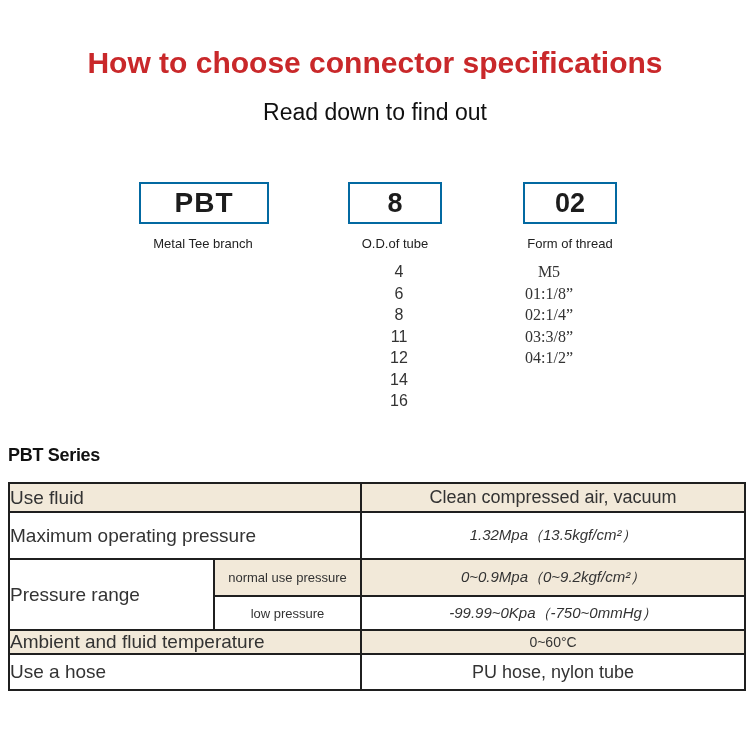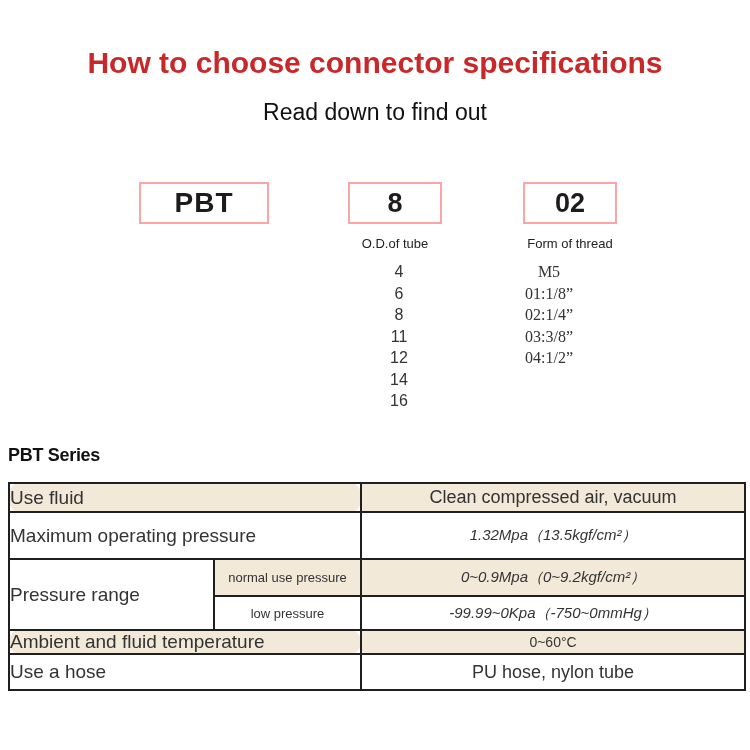--- a/index.html
+++ b/index.html
@@ -34,21 +34,21 @@
     left: 0;
     width: 750px;
     text-align: center;
     font-size: 23px;
     color: #101010;
   }
   .codebox {
     position: absolute;
     top: 182px;
     height: 42px;
-    border: 2px solid #fca5a5;
+    border: 2px solid #0369a1;
     background: #ffffff;
     box-sizing: border-box;
     display: flex;
     align-items: center;
     justify-content: center;
     font-weight: bold;
     color: #1c1c1c;
   }
   .codebox.pbt { left: 139px; width: 130px; font-size: 28px; letter-spacing: 1px; }
   .codebox.tube { left: 348px; width: 94px; font-size: 27px; }
@@ -95,21 +95,20 @@
   table.spec td {
     border: 2px solid #1f1f1f;
     color: #333333;
     box-sizing: border-box;
     padding: 0;
   }
   td.lab {
     text-align: left;
     padding-left: 18px;
     font-size: 19px;
-    border-radius: 11px;
   }
   td.sublab {
     text-align: center;
     font-size: 13px;
     color: #3a3a3a;
   }
   td.val { text-align: center; }
   .val-big { font-size: 18px; }
   .val-med { font-size: 15px; font-style: italic; }
   .val-small { font-size: 14px; }
@@ -130,20 +129,21 @@
   <div class="codebox pbt">
     <span>PBT</span>
   </div>
   <div class="codebox tube">
     <span>8</span>
   </div>
   <div class="codebox thread">
     <span>02</span>
   </div>
 
+  <div class="boxlabel l1">Metal Tee branch</div>
   <div class="boxlabel l3">Form of thread</div>
   <div class="boxlabel l2">O.D.of tube</div>
 
   <div class="optlist tube-list">
     <div>4</div>
     <div>6</div>
     <div>8</div>
     <div>11</div>
     <div>12</div>
     <div>14</div>

